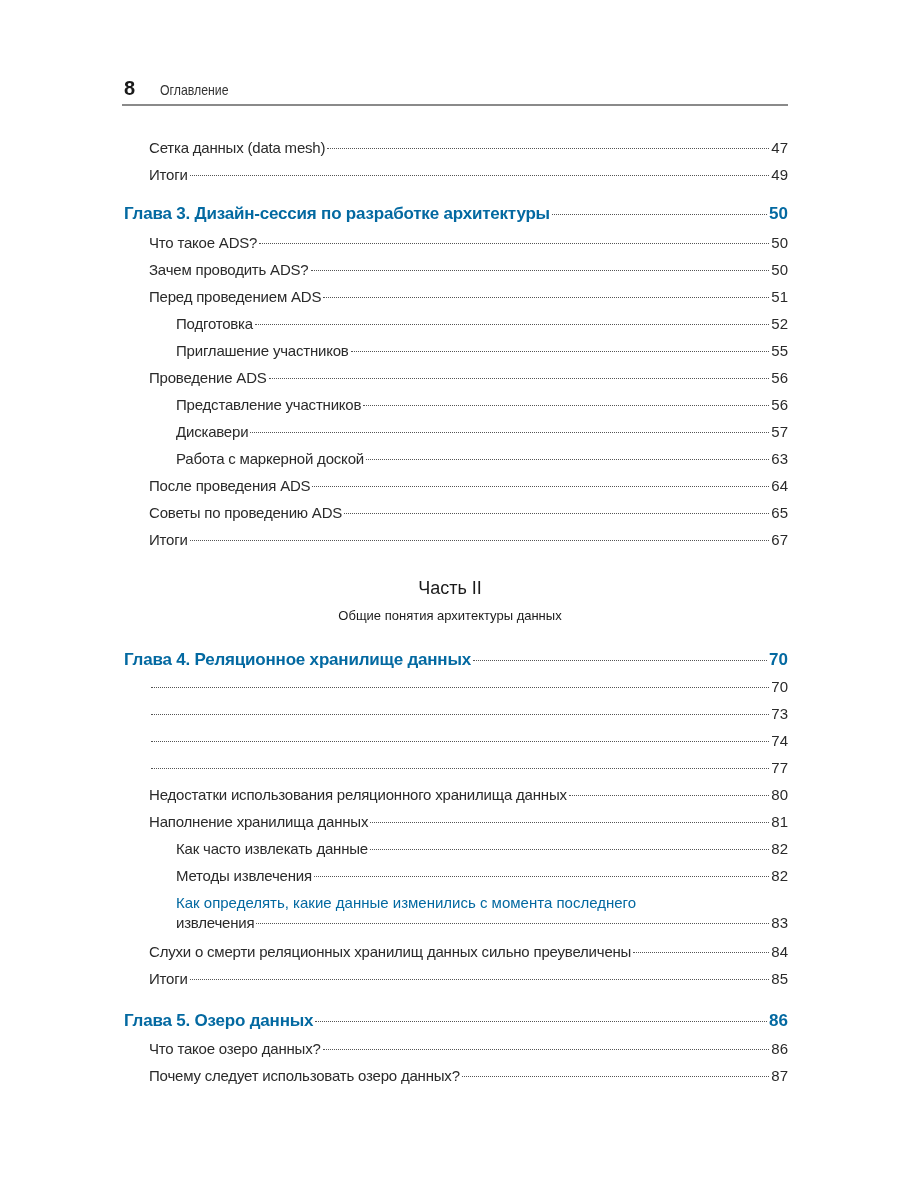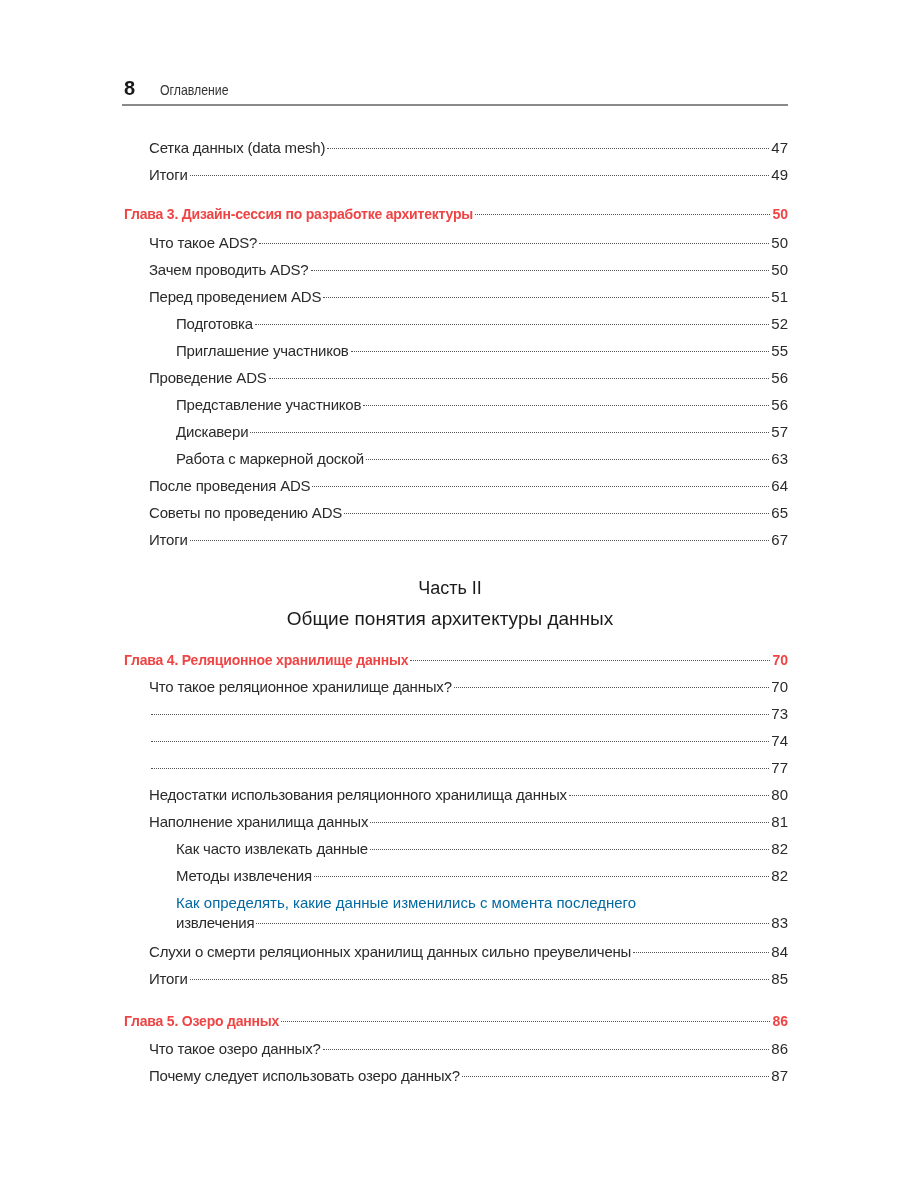--- a/index.html
+++ b/index.html
@@ -26,21 +26,21 @@
   .entry .row {
     position: absolute; right: 112px; display: flex; align-items: baseline;
     font-size: 15px; line-height: 20px; color: #2a2a2a;
   }
   .entry .title { white-space: nowrap; letter-spacing: -0.2px; }
   .entry .leader {
     flex: 1; margin: 0 2px; border-bottom: 1.5px dotted #555; height: 1px;
     position: relative; top: -4px;
   }
   .entry .pg { white-space: nowrap; }
-  .lvl0 .row { left: 124px; font-weight: bold; font-size: 14px; color: #ef4444; }
+  .lvl0 .row { left: 124px; font-weight: bold; font-size: 17px; color: #0369a1; }
   .lvl1 .row { left: 149px; }
   .lvl2 .row { left: 176px; }
   .entry-wrap { position: absolute; left: 176px; right: 112px; font-size: 15px; color: #0369a1; }
   .part-heading {
     position: absolute; left: 0; width: 900px; text-align: center;
     font-weight: normal; color: #1a1a1a;
   }
 </style>
 </head>
 <body>
@@ -151,32 +151,31 @@
   </div>
 <div class="entry lvl1" style="top:530px">
     <div class="row">
       <span class="title">Итоги</span>
       <span class="leader"></span>
       <span class="pg">67</span>
     </div>
   </div>
 
 <div class="part-heading" style="top:578px; font-size:18px;">Часть II</div>
-<div class="part-heading" style="top:608px; font-size:19px;">Общие понятия архитектуры данных</div>
+<div class="part-heading" style="top:608px; font-size:13px;">Общие понятия архитектуры данных</div>
 
 <div class="entry lvl0" style="top:650px">
   <div class="row">
       <span class="title">Глава 4. Реляционное хранилище данных</span>
       <span class="leader"></span>
       <span class="pg">70</span>
     </div>
 </div>
 <div class="entry lvl1" style="top:677px">
     <div class="row">
-      <span class="title">Что такое реляционное хранилище данных?</span>
       <span class="leader"></span>
       <span class="pg">70</span>
     </div>
   </div>
 <div class="entry lvl1" style="top:704px">
     <div class="row">
       <span class="leader"></span>
       <span class="pg">73</span>
     </div>
   </div>

